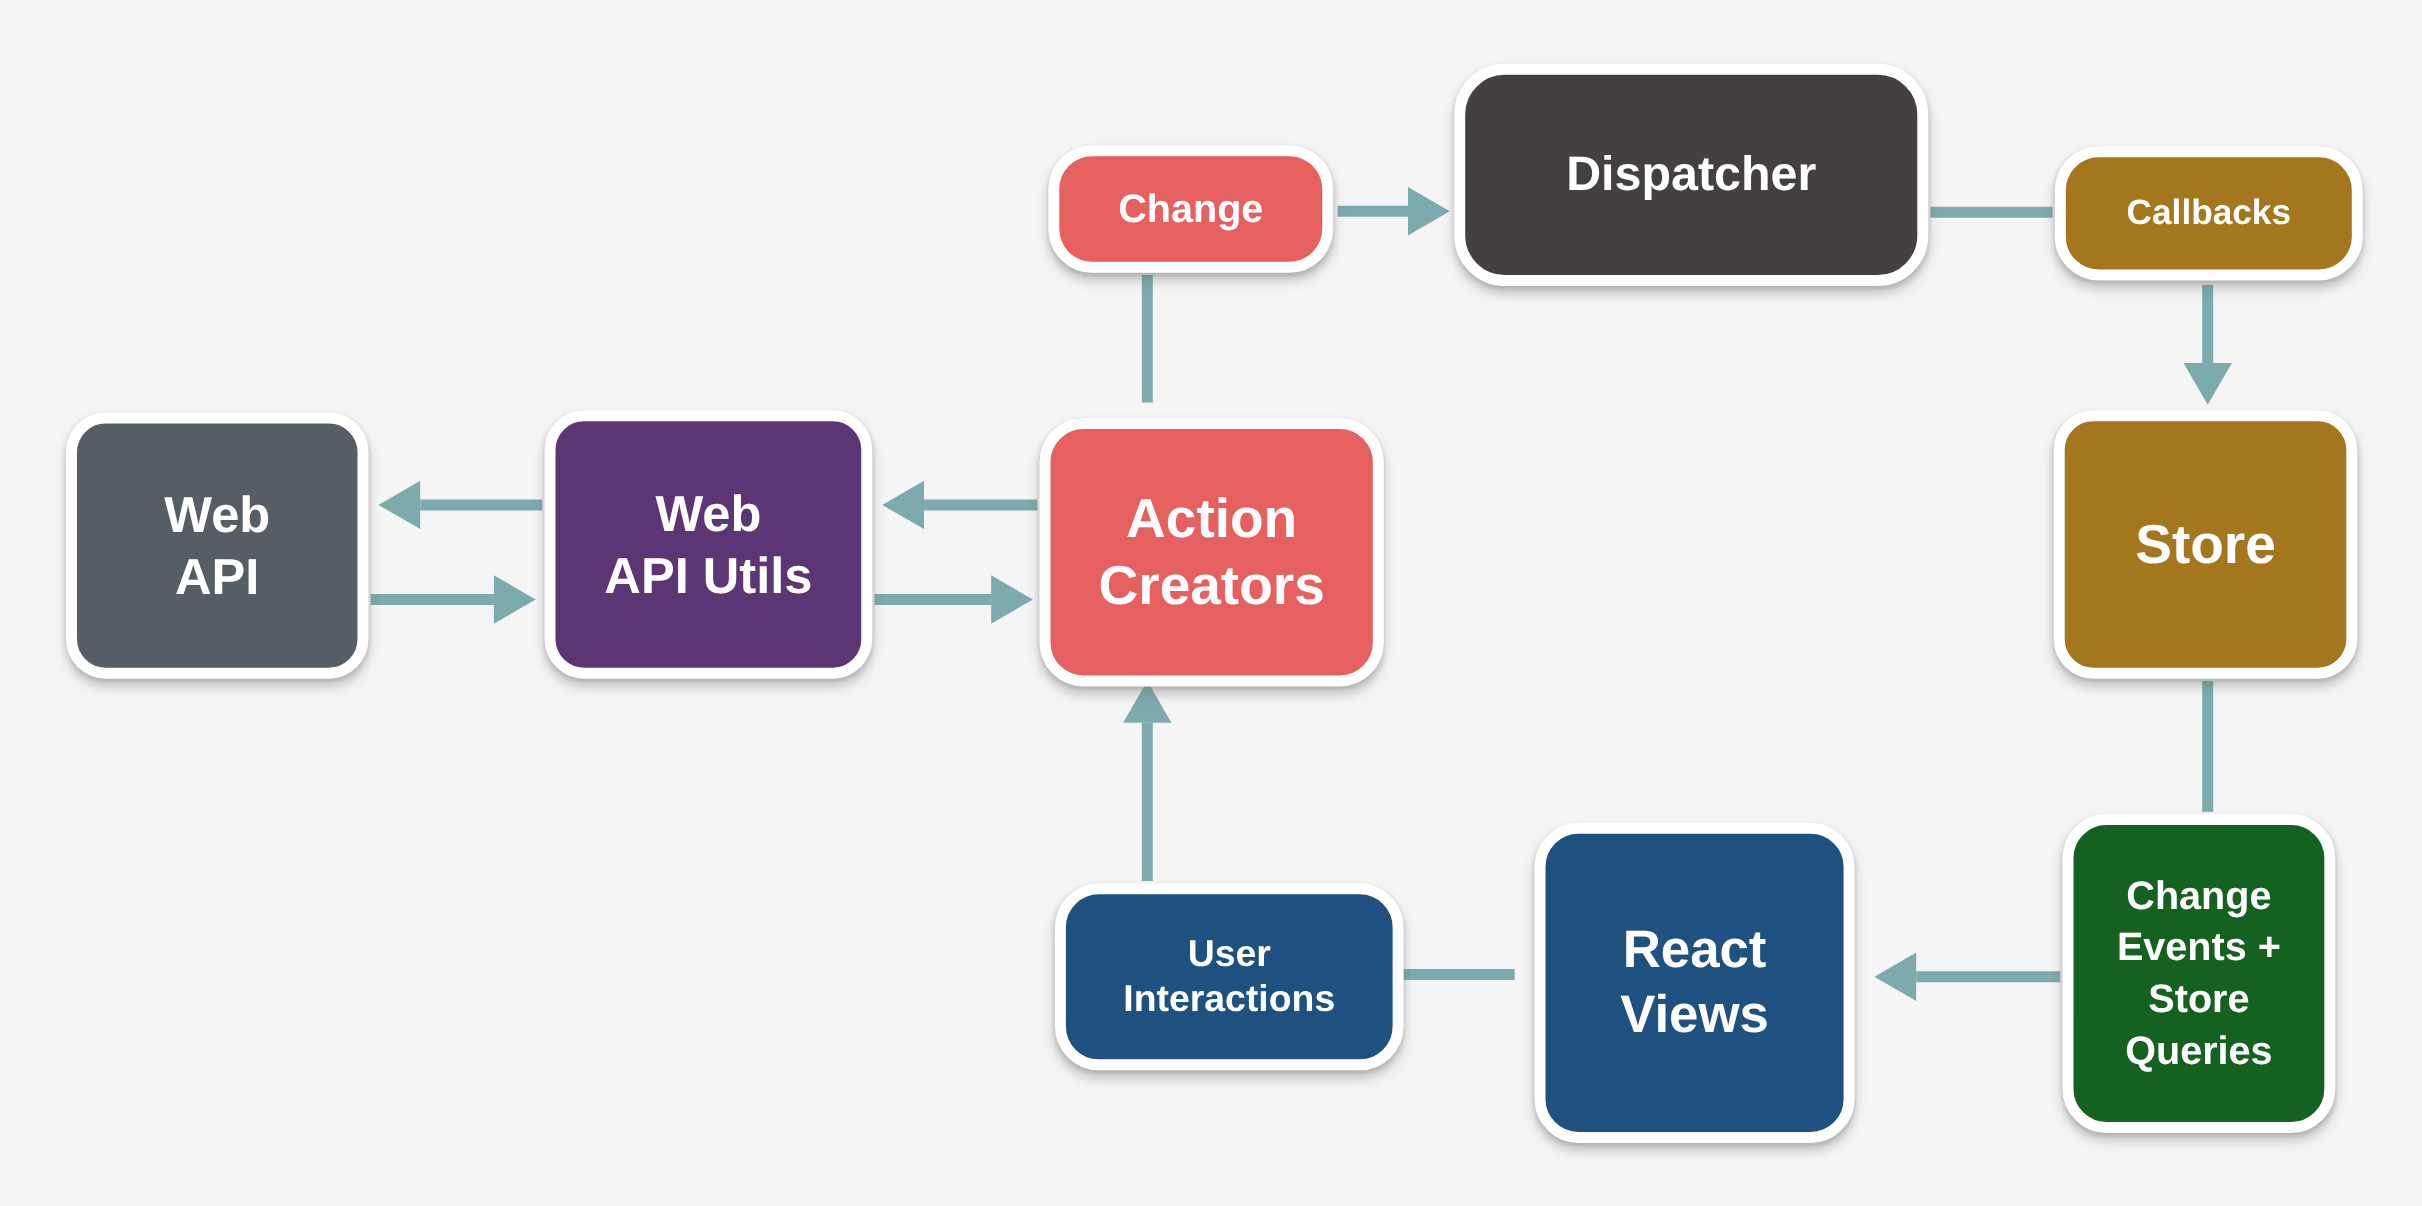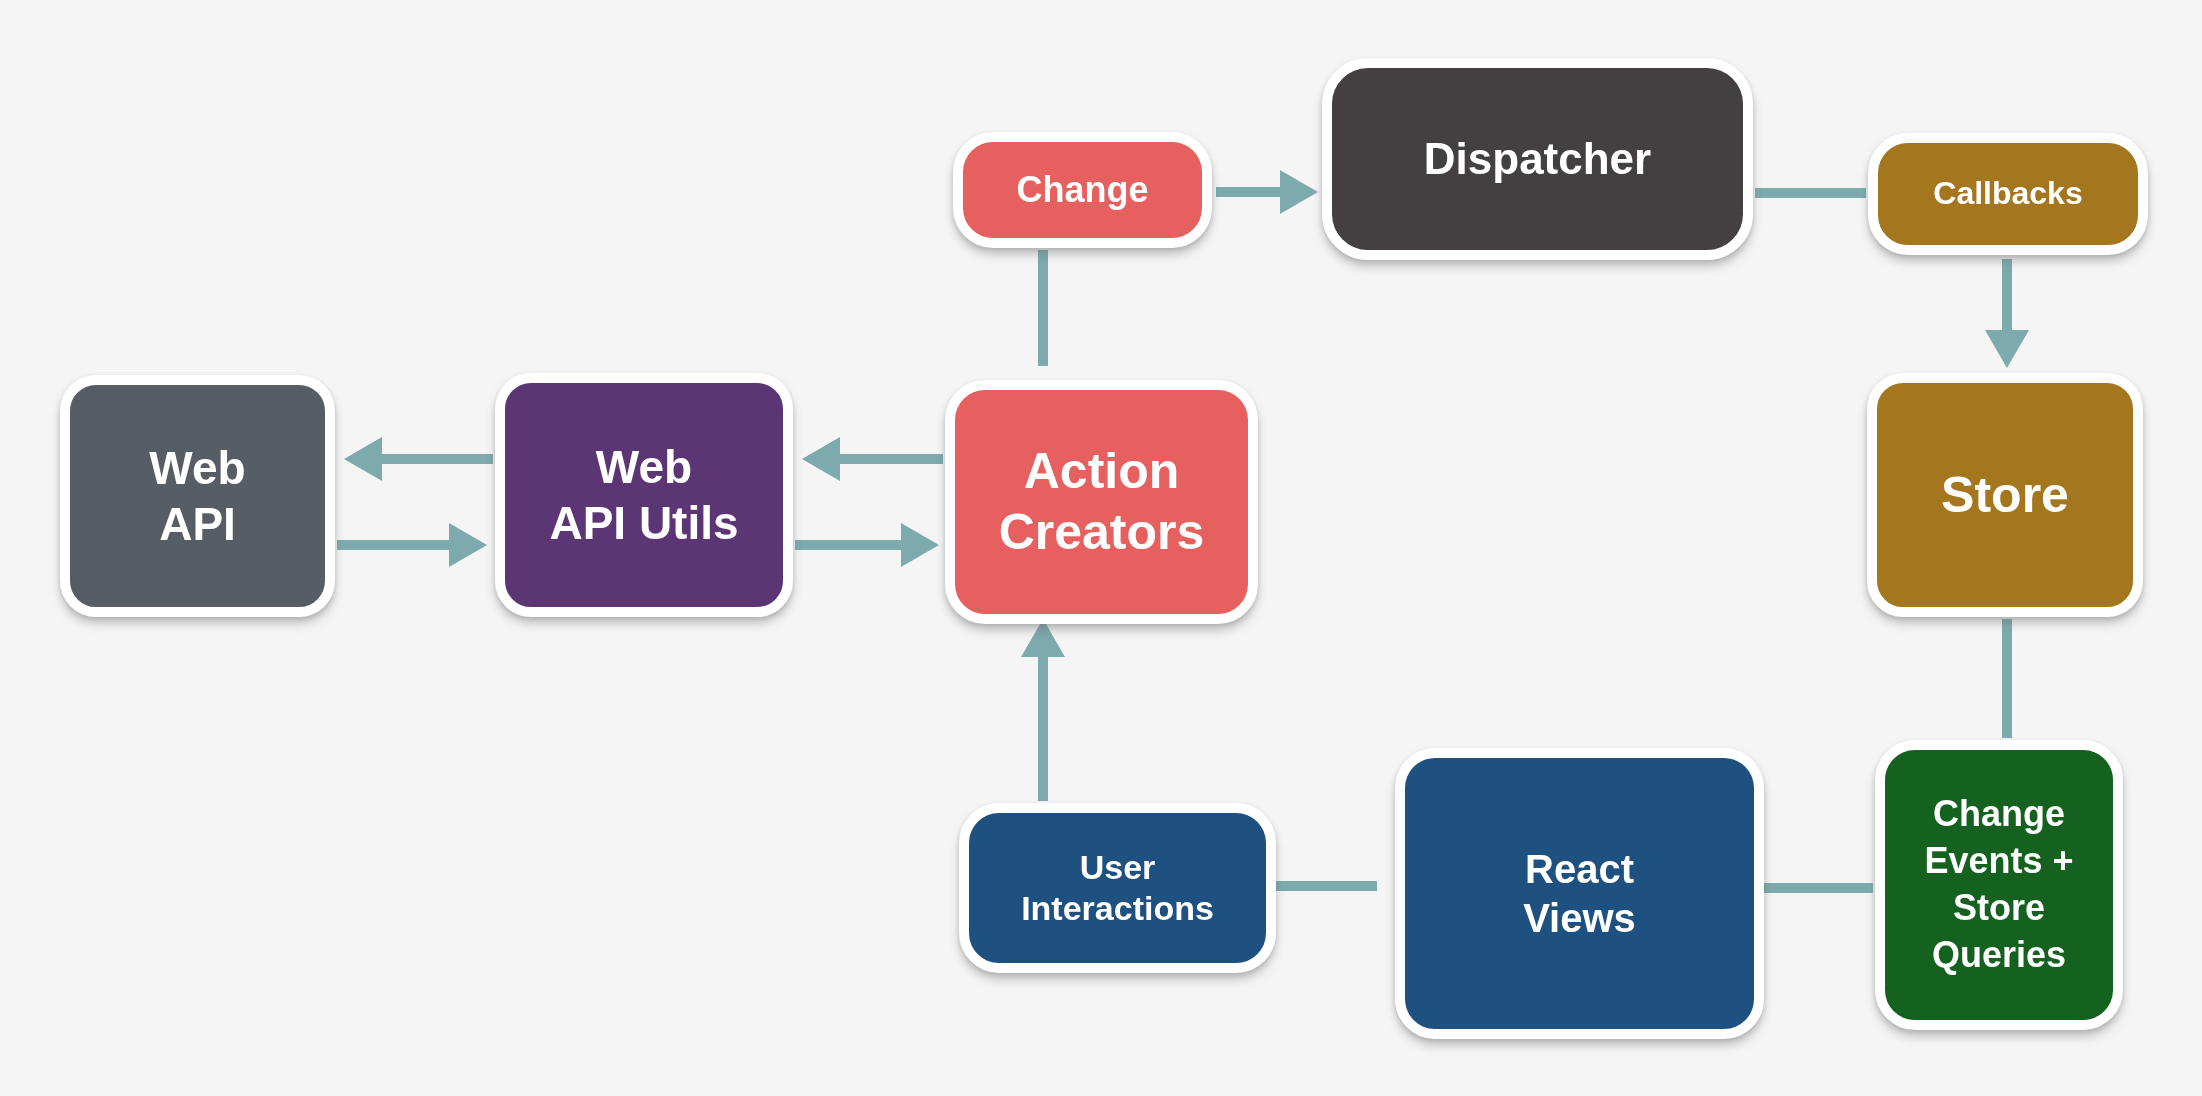--- a/index.html
+++ b/index.html
@@ -46,21 +46,21 @@
   .node--green{background:var(--green);}
 
   .n-web-api          {left:60px;  top:375px; width:275px; height:242px; font-size:46px; border-radius:36px;}
   .n-web-api-utils    {left:495px; top:373px; width:298px; height:244px; font-size:46px; border-radius:36px;}
   .n-action-creators  {left:945px; top:380px; width:313px; height:244px; font-size:50px; border-radius:40px;}
   .n-actions          {left:953px; top:132px; width:259px; height:116px; font-size:36px; border-radius:40px;}
   .n-dispatcher       {left:1322px;top:58px;  width:431px; height:202px; font-size:44px; border-radius:46px;}
   .n-callbacks        {left:1868px;top:133px; width:280px; height:122px; font-size:32px; border-radius:40px;}
   .n-store            {left:1867px;top:373px; width:276px; height:244px; font-size:50px; border-radius:36px;}
   .n-change-events    {left:1875px;top:740px; width:248px; height:290px; font-size:36px; border-radius:40px; line-height:1.3;}
-  .n-react-views      {left:1379px;top:748px; width:369px; height:291px; font-size:40px; border-radius:40px;}
+  .n-react-views      {left:1379px;top:748px; width:291px; height:291px; font-size:48px; border-radius:40px;}
   .n-user-interactions{left:943px; top:803px; width:317px; height:170px; font-size:34px; border-radius:40px;}
 </style>
 </head>
 <body>
 
 <div class="canvas">
 
   <svg class="edges" viewBox="0 0 2202 1096" xmlns="http://www.w3.org/2000/svg">
     <g>
       <line x1="1216" y1="192" x2="1280" y2="192"></line>

